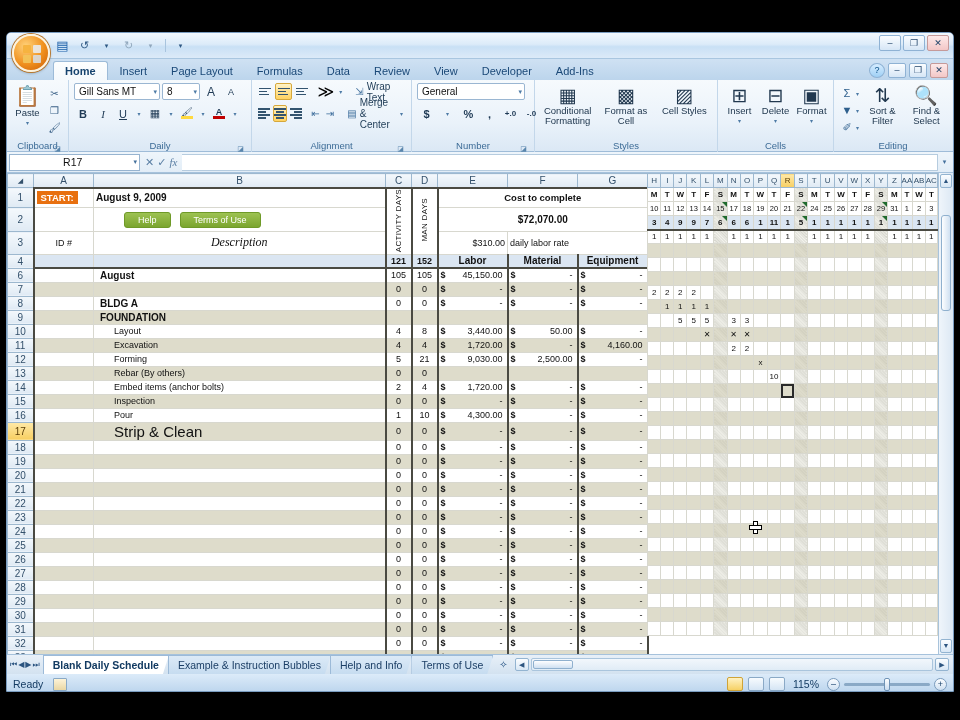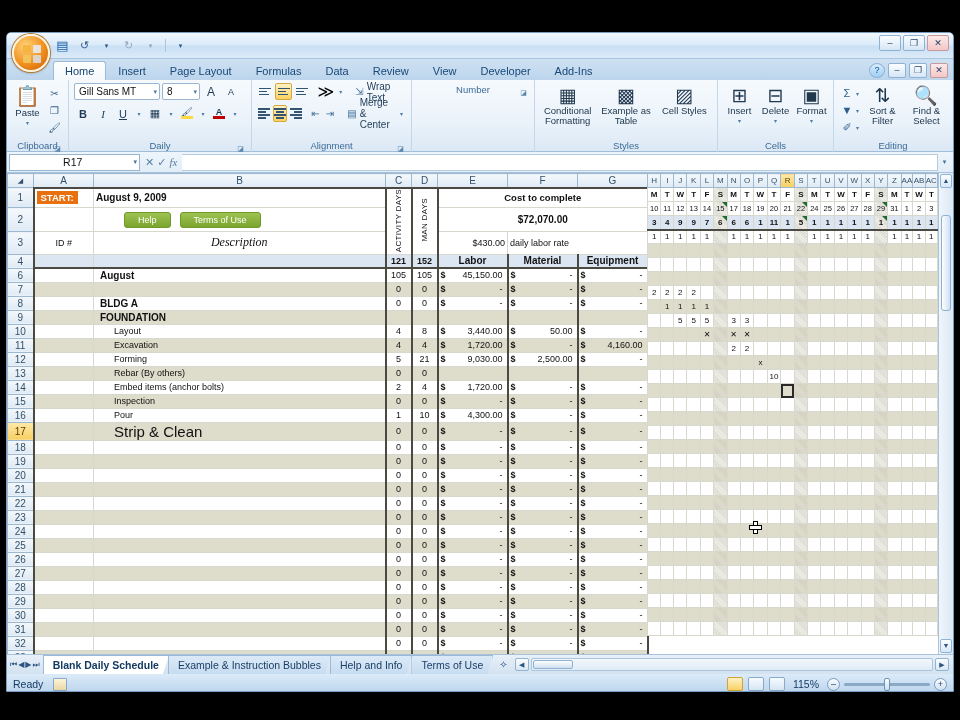--- a/index.html
+++ b/index.html
@@ -78,21 +78,21 @@
     padding-left: 46px;
     display: flex; align-items: flex-end;
   }
   .tab {
     font-size: 11px; color: #1a4877; padding: 3px 11px 4px;
     border: 1px solid transparent; border-bottom: none;
     border-radius: 3px 3px 0 0; position: relative; top: 1px;
   }
   .tab.active {
     background: linear-gradient(#fdfefe,#f3f8fc);
-    border-color: #9dbbd8; color: #16436e; font-weight: normal;
+    border-color: #9dbbd8; color: #16436e; font-weight: bold;
   }
   .tabbar-right { position: absolute; right: 5px; bottom: 2px; display: flex; gap: 3px; }
   .tabbar-right .wbtn { height: 15px; width: 18px; line-height: 13px; }
   
   .ribbon {
     position: relative; height: 72px;
     background: linear-gradient(#f6fafd 0%, #eaf2fa 60%, #dbe8f5 100%);
     border-bottom: 1px solid #9fbcd8;
     display: flex;
   }
@@ -531,35 +531,51 @@
             </div>
           </div>
         </div>
         <div class="group-label">
           <span>Alignment</span>
           <span class="dlg">◪</span>
         </div>
       </div>
 
       <div class="group" style="width:123px">
+        <div class="group-body" style="flex-direction:column;align-items:stretch">
+          <div class="numrow">
+            <div class="combo" style="width:108px">
+              <span class="cv">General</span>
+              <span class="ca">▾</span>
+            </div>
+          </div>
+          <div class="numrow">
+            <div class="nbtn">$</div>
+            <div class="nbtn" style="width:9px;font-size:6px;color:#4e7ba6;font-weight:normal">▾</div>
+            <div class="nbtn">%</div>
+            <div class="nbtn">,</div>
+            <div class="nbtn" style="font-size:8px">+.0</div>
+            <div class="nbtn" style="font-size:8px">-.0</div>
+          </div>
+        </div>
         <div class="group-label">
           <span>Number</span>
           <span class="dlg">◪</span>
         </div>
       </div>
 
       <div class="group" style="width:183px">
         <div class="group-body" style="justify-content:space-around;padding-top:2px">
           <div class="sty-btn">
             <div class="gi">▦</div>
             <div>Conditional Formatting</div>
           </div>
           <div class="sty-btn">
             <div class="gi">▩</div>
-            <div>Example as Table</div>
+            <div>Format as Cell</div>
           </div>
           <div class="sty-btn">
             <div class="gi">▨</div>
             <div>Cell Styles</div>
           </div>
         </div>
         <div class="group-label">Styles</div>
       </div>
 
       <div class="group" style="width:116px">
@@ -660,21 +676,21 @@
             <tr>
               <td class="rowhead">2</td>
               <td class="cell b-l"></td>
               <td class="cell " style="text-align:left;padding-left:30px"><span class="greenbtn">Help</span><span class="greenbtn">Terms of Use</span></td>
               <td class="cell b-l ctr bold" colspan="3" style="font-size:10px">$72,070.00</td>
             </tr>
             <tr>
               <td class="rowhead">3</td>
               <td class="cell b-l ctr">ID #</td>
               <td class="cell ctr" style="font-style:italic;font-family:&quot;Liberation Serif&quot;,serif;font-size:12px">Description</td>
-              <td class="cell b-l rt red">$430.00</td>
+              <td class="cell b-l rt red">$310.00</td>
               <td class="cell " colspan="2">daily labor rate</td>
             </tr>
             <tr>
               <td class="rowhead">4</td>
               <td class="cell b-l b-b" style="background:#dbe6f2"></td>
               <td class="cell b-b" style="background:#dbe6f2"></td>
               <td class="cell b-l b-b ctr bold" style="background:#dbe6f2">121</td>
               <td class="cell b-l b-b ctr bold" style="background:#dbe6f2">152</td>
               <td class="cell b-l b-b ctr bold" style="background:#dbe6f2;font-size:10px">Labor</td>
               <td class="cell b-l b-b ctr bold" style="background:#dbe6f2;font-size:10px">Material</td>

